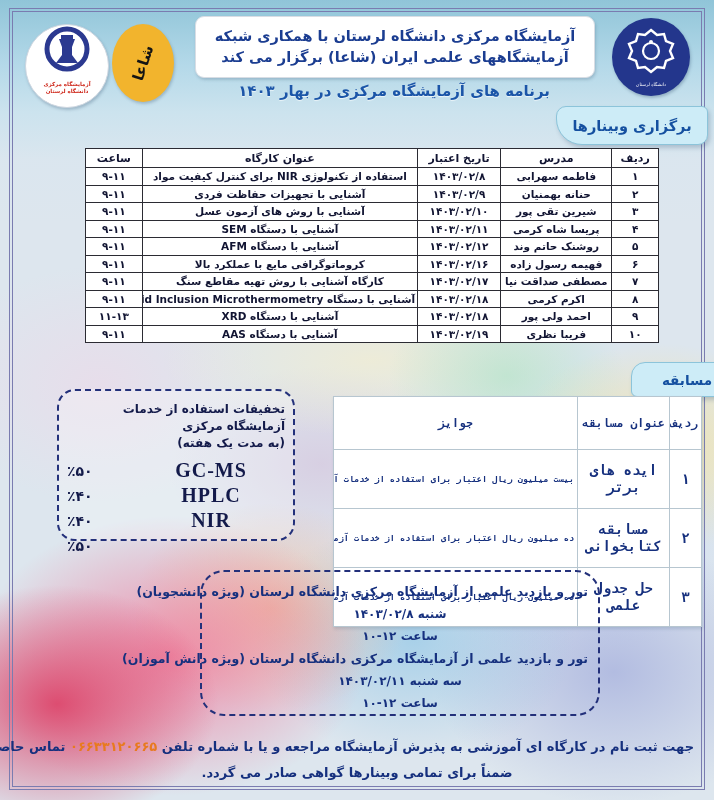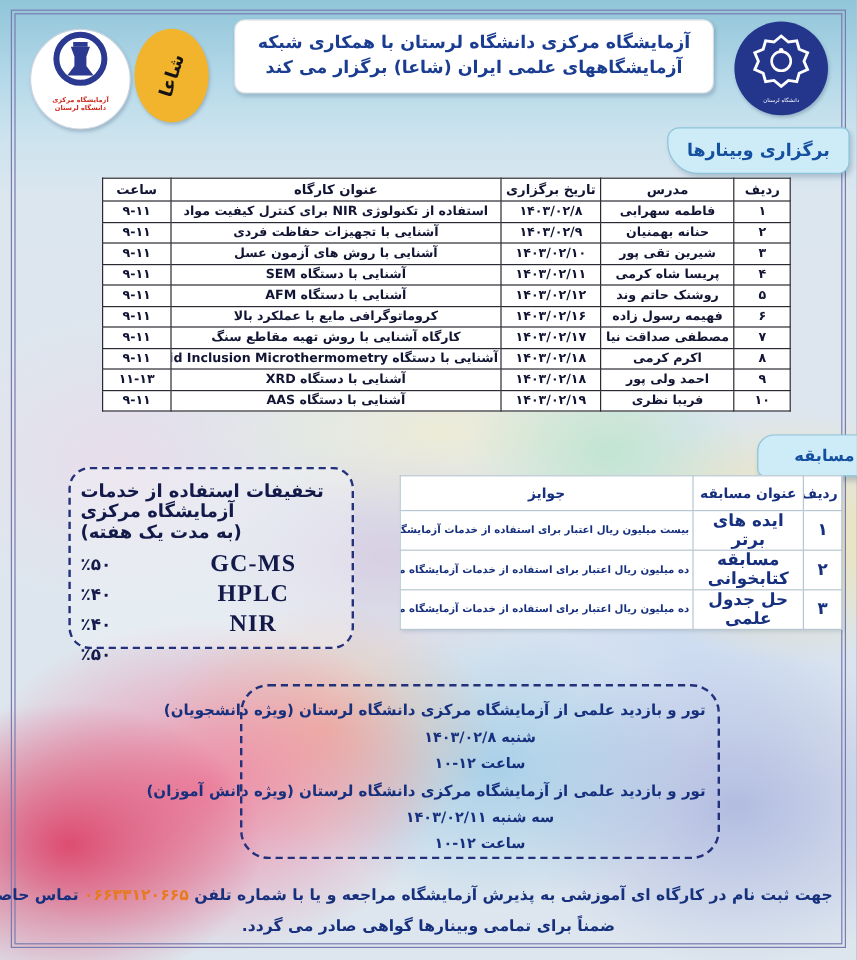--- a/index.html
+++ b/index.html
@@ -68,35 +68,35 @@
     padding:0 2px;text-align:center;overflow:hidden;white-space:nowrap;
   }
   .tbl-webinars th{font-size:11px;height:18px;}
   .tbl-webinars td{font-size:10.5px;height:16.5px;}
   .c-row{width:46px}.c-ins{width:110px}.c-date{width:82px}.c-title{width:272px}.c-time{width:56px}
 
   
   .tbl-contest{left:333px;top:396px;width:368px;box-shadow:1px 2px 3px rgba(60,90,120,.2);}
   .tbl-contest th,.tbl-contest td{
     border:1px solid #b7c6d0;font-weight:bold;color:#16307e;
-    padding:0 3px;text-align:center;overflow:hidden;
+    padding:12px 3px;text-align:center;overflow:hidden;font-family:Liberation Mono, monospace;
   }
   .tbl-contest th{height:28px;font-size:11.5px;}
   .tbl-contest td{height:32px;font-size:14px;}
   .tbl-contest td.prize{font-size:8.5px;white-space:nowrap;}
   .k-row{width:32px}.k-title{width:92px}.k-prize{width:244px}
 
   
   .discount{
     left:57px;top:389px;width:238px;height:152px;
     border:2.5px dashed #23307a;border-radius:18px;
     background:rgba(255,255,255,.28);
     padding:10px 8px 6px;box-sizing:border-box;
   }
-  .discount .dt{font-size:15px;font-weight:bold;color:#131a4a;text-align:left;line-height:17px;}
+  .discount .dt{font-size:12px;font-weight:bold;color:#131a4a;text-align:right;line-height:17px;}
   .discount .drow{display:flex;direction:ltr;align-items:center;height:25px;}
   .discount .pct{width:70px;text-align:left;font-size:14px;font-weight:bold;color:#131a4a;}
   .discount .dev{flex:1;text-align:center;font-family:"Liberation Serif",serif;font-weight:bold;font-size:20px;color:#131a4a;letter-spacing:1px;}
 
   
   .tour{
     left:200px;top:570px;width:400px;height:146px;
     border:2.5px dashed #23307a;border-radius:24px;
     padding:8px 10px;box-sizing:border-box;
     text-align:center;color:#16307e;font-weight:bold;
@@ -129,20 +129,21 @@
   </div>
 
   <div class="abs logo-shaa">
     <span>شاعا</span>
   </div>
 
   <div class="abs title-box">
     <div>آزمایشگاه مرکزی دانشگاه لرستان با همکاری شبکه</div>
     <div>آزمایشگاههای علمی ایران (شاعا) برگزار می کند</div>
   </div>
+  <div class="abs subtitle">برنامه های آزمایشگاه مرکزی در بهار ۱۴۰۳</div>
 
   <div class="abs logo-univ">
     <span>
       <svg width="52" height="52" viewBox="0 0 52 52">
         <path d="M26 4 L32 9 L39 8 L41 15 L48 18 L45 25 L48 32 L41 35 L39 42 L32 41 L26 46 L20 41 L13 42 L11 35 L4 32 L7 25 L4 18 L11 15 L13 8 L20 9 Z" fill="none" stroke="#ffffff" stroke-width="2.4"></path>
         <circle cx="26" cy="25" r="8" fill="none" stroke="#ffffff" stroke-width="2.2"></circle>
         <circle cx="26" cy="16" r="2" fill="#ffffff"></circle>
       </svg>
     </span>
     <div class="cap">دانشگاه لرستان</div>
@@ -155,21 +156,21 @@
         <col class="c-row">
         <col class="c-ins">
         <col class="c-date">
         <col class="c-title">
         <col class="c-time">
       </colgroup>
     <tbody>
         <tr>
       <th>ردیف</th>
       <th>مدرس</th>
-      <th>تاریخ برگزاری</th>
+      <th>تاریخ اعتبار</th>
       <th>عنوان کارگاه</th>
       <th>ساعت</th>
     </tr>
     <tr>
       <td>۱</td>
       <td>فاطمه سهرابی</td>
       <td><span class="ltr">۱۴۰۳/۰۲/۸</span></td>
       <td>استفاده از تکنولوژی NIR برای کنترل کیفیت مواد</td>
       <td><span class="ltr">۹-۱۱</span></td>
     </tr>

